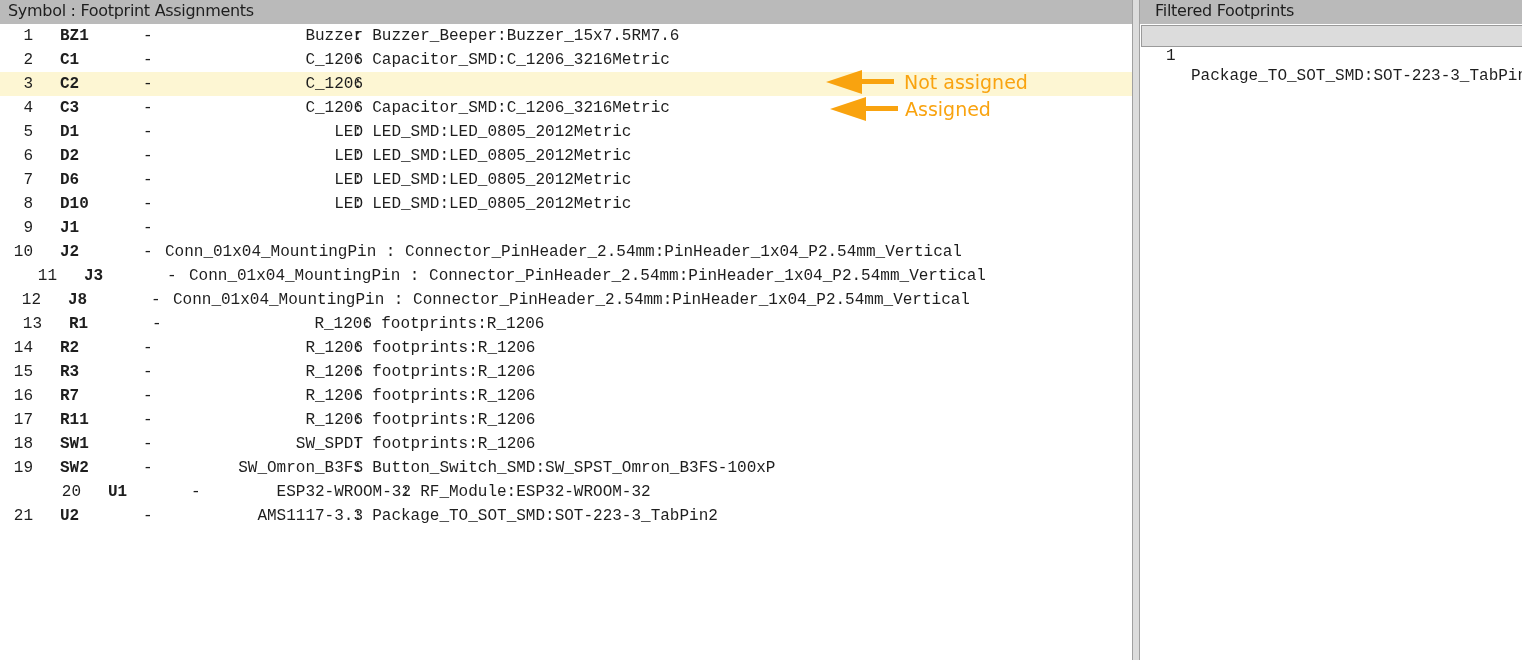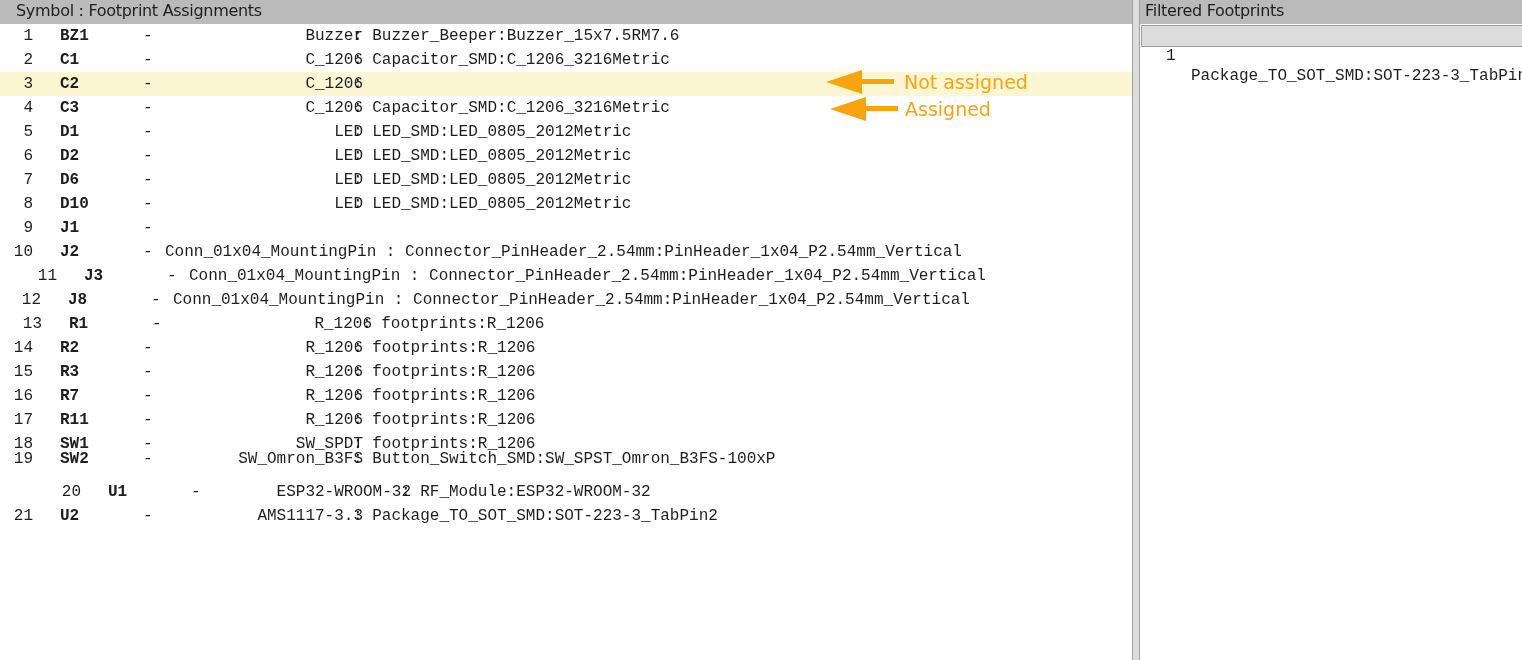--- a/index.html
+++ b/index.html
@@ -8,21 +8,21 @@
     background: #ffffff;
     font-family: "Liberation Mono", monospace;
   }
   .left-pane {
     position: absolute; left: 0; top: 0; width: 1132px; height: 660px;
     background: #ffffff; overflow: hidden;
   }
   .pane-header {
     height: 24px; background: #bababa;
     font-family: "DejaVu Sans", sans-serif; font-size: 16px; color: #1e1e1e;
-    line-height: 22px; padding-left: 16px; white-space: nowrap; overflow: hidden;
+    line-height: 22px; padding-left: 8px; white-space: nowrap; overflow: hidden;
     letter-spacing: -0.3px;
   }
   .rows { position: absolute; top: 24px; left: 0; right: 0; }
   .row {
     position: absolute; left: 0; right: 0; height: 24px;
     font-size: 16px; line-height: 24px; color: #1e1e1e; white-space: pre;
   }
   .row.selected { background: #fdf6d3; }
   .row .num { position: absolute; left: 0; width: 33px; text-align: right; }
   .row .ref { position: absolute; left: 60px; width: 72px; text-align: left; font-weight: bold; }
@@ -37,21 +37,21 @@
   .arrow { position: absolute; }
   .splitter {
     position: absolute; left: 1132px; top: 0; width: 8px; height: 660px;
     background: #dcdcdc; border-left: 1px solid #a0a0a0; border-right: 1px solid #a0a0a0;
     box-sizing: border-box;
   }
   .right-pane {
     position: absolute; left: 1140px; top: 0; width: 382px; height: 660px;
     background: #ffffff; overflow: hidden;
   }
-  .right-pane .pane-header { padding-left: 5px; }
+  .right-pane .pane-header { padding-left: 15px; }
   .fp-row {
     position: absolute; left: 1px; top: 25px; width: 390px; height: 22px;
     background: #dcdcdc; border: 1px solid #9a9a9a; box-sizing: border-box;
     font-size: 16px; line-height: 20px; color: #1e1e1e; white-space: pre;
   }
   .fp-row .num { position: absolute; left: 24px; }
   .fp-row .val { position: absolute; left: 49px; }
 </style>
 </head>
 <body>
@@ -70,21 +70,21 @@
       <div class="row" style="top: 192px;"><span class="num">9</span><span class="ref">J1</span><span class="dash">-</span></div>
       <div class="row" style="top: 216px;"><span class="num">10</span><span class="ref">J2</span><span class="dash">-</span><span class="combo"><span>Conn_01x04_MountingPin</span><span> : </span><span>Connector_PinHeader_2.54mm:PinHeader_1x04_P2.54mm_Vertical</span></span></div>
       <div class="row" style="top: 240px; margin-left: 24px;"><span class="num">11</span><span class="ref">J3</span><span class="dash">-</span><span class="combo"><span>Conn_01x04_MountingPin</span><span> : </span><span>Connector_PinHeader_2.54mm:PinHeader_1x04_P2.54mm_Vertical</span></span></div>
       <div class="row" style="top: 264px; margin-left: 8px;"><span class="num">12</span><span class="ref">J8</span><span class="dash">-</span><span class="combo"><span>Conn_01x04_MountingPin</span><span> : </span><span>Connector_PinHeader_2.54mm:PinHeader_1x04_P2.54mm_Vertical</span></span></div>
       <div class="row" style="top: 288px; margin-left: 9px;"><span class="num">13</span><span class="ref">R1</span><span class="dash">-</span><span class="sym">R_1206</span><span class="fp" style="left:353px"><span>: </span><span>footprints:R_1206</span></span></div>
       <div class="row" style="top: 312px;"><span class="num">14</span><span class="ref">R2</span><span class="dash">-</span><span class="sym">R_1206</span><span class="fp" style="left:353px"><span>: </span><span>footprints:R_1206</span></span></div>
       <div class="row" style="top: 336px;"><span class="num">15</span><span class="ref">R3</span><span class="dash">-</span><span class="sym">R_1206</span><span class="fp" style="left:353px"><span>: </span><span>footprints:R_1206</span></span></div>
       <div class="row" style="top: 360px;"><span class="num">16</span><span class="ref">R7</span><span class="dash">-</span><span class="sym">R_1206</span><span class="fp" style="left:353px"><span>: </span><span>footprints:R_1206</span></span></div>
       <div class="row" style="top: 384px;"><span class="num">17</span><span class="ref">R11</span><span class="dash">-</span><span class="sym">R_1206</span><span class="fp" style="left:353px"><span>: </span><span>footprints:R_1206</span></span></div>
       <div class="row" style="top: 408px;"><span class="num">18</span><span class="ref">SW1</span><span class="dash">-</span><span class="sym">SW_SPDT</span><span class="fp" style="left:353px"><span>: </span><span>footprints:R_1206</span></span></div>
-      <div class="row" style="top: 423px; padding-left: 47px;"><span class="num">19</span><span class="ref">SW2</span><span class="dash">-</span><span class="sym">SW_Omron_B3FS</span><span class="fp" style="left:353px"><span>: </span><span>Button_Switch_SMD:SW_SPST_Omron_B3FS-100xP</span></span></div>
+      <div class="row" style="top: 432px; padding-left: 47px;"><span class="num">19</span><span class="ref">SW2</span><span class="dash">-</span><span class="sym">SW_Omron_B3FS</span><span class="fp" style="left:353px"><span>: </span><span>Button_Switch_SMD:SW_SPST_Omron_B3FS-100xP</span></span></div>
       <div class="row" style="top: 456px; margin-left: 48px;"><span class="num">20</span><span class="ref">U1</span><span class="dash">-</span><span class="sym">ESP32-WROOM-32</span><span class="fp" style="left:353px"><span>: </span><span>RF_Module:ESP32-WROOM-32</span></span></div>
       <div class="row" style="top: 480px;"><span class="num">21</span><span class="ref">U2</span><span class="dash">-</span><span class="sym">AMS1117-3.3</span><span class="fp" style="left:353px"><span>: </span><span>Package_TO_SOT_SMD:SOT-223-3_TabPin2</span></span></div>
     </div>
 
   <svg class="arrow" style="left:826px; top:70px;" width="70" height="24" viewBox="0 0 70 24">
     <polygon points="0,12 36,0 36,24" fill="#f9a30f"></polygon>
     <rect x="34" y="9" width="34" height="5" fill="#f9a30f"></rect>
   </svg>
   <div class="annot" style="left:904px; top:70px;">Not assigned</div>
 

